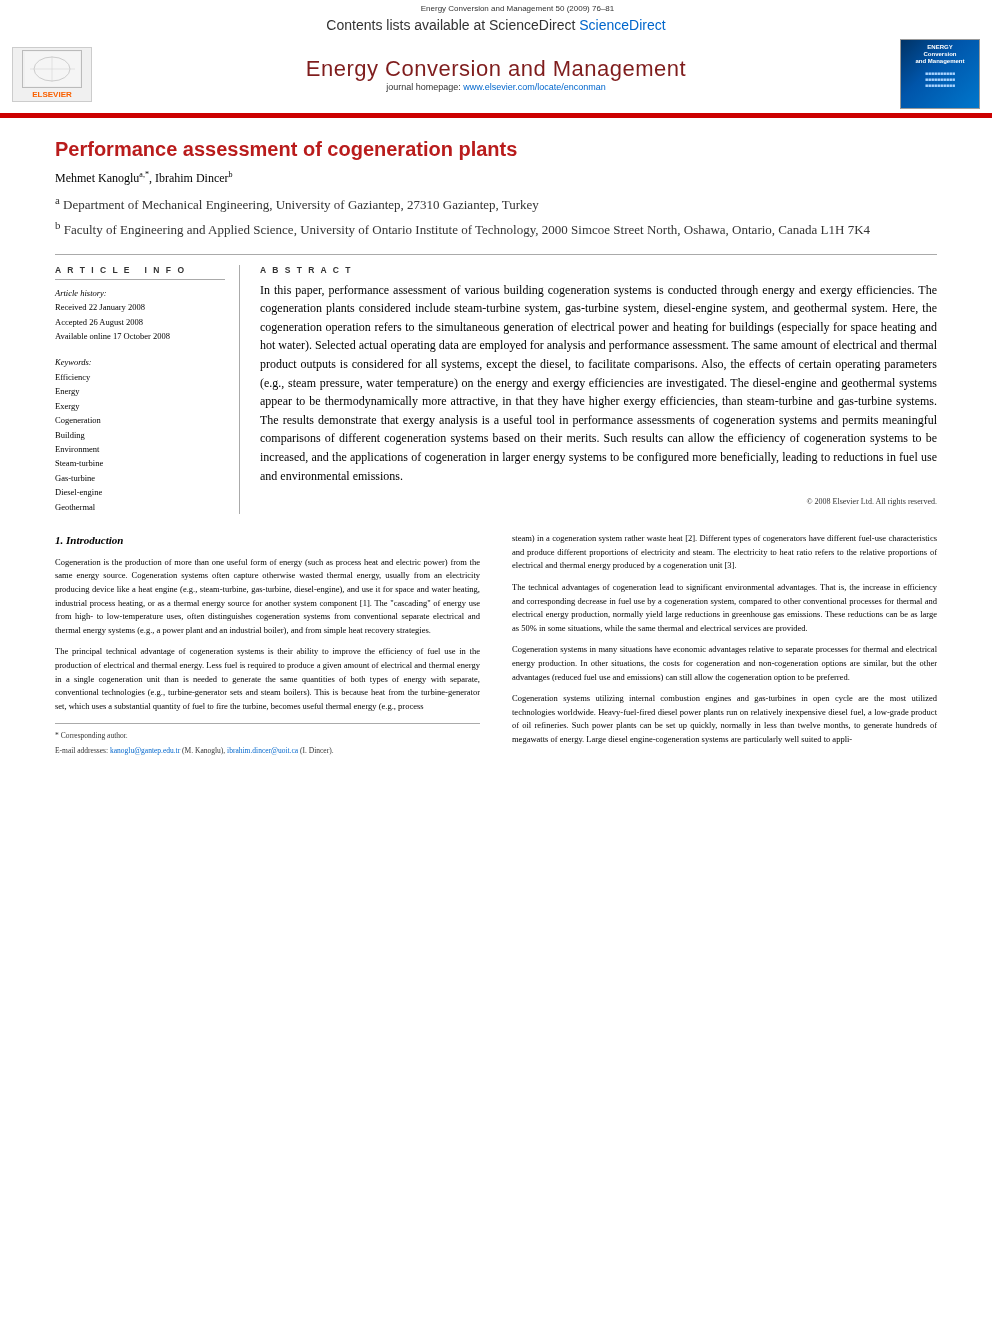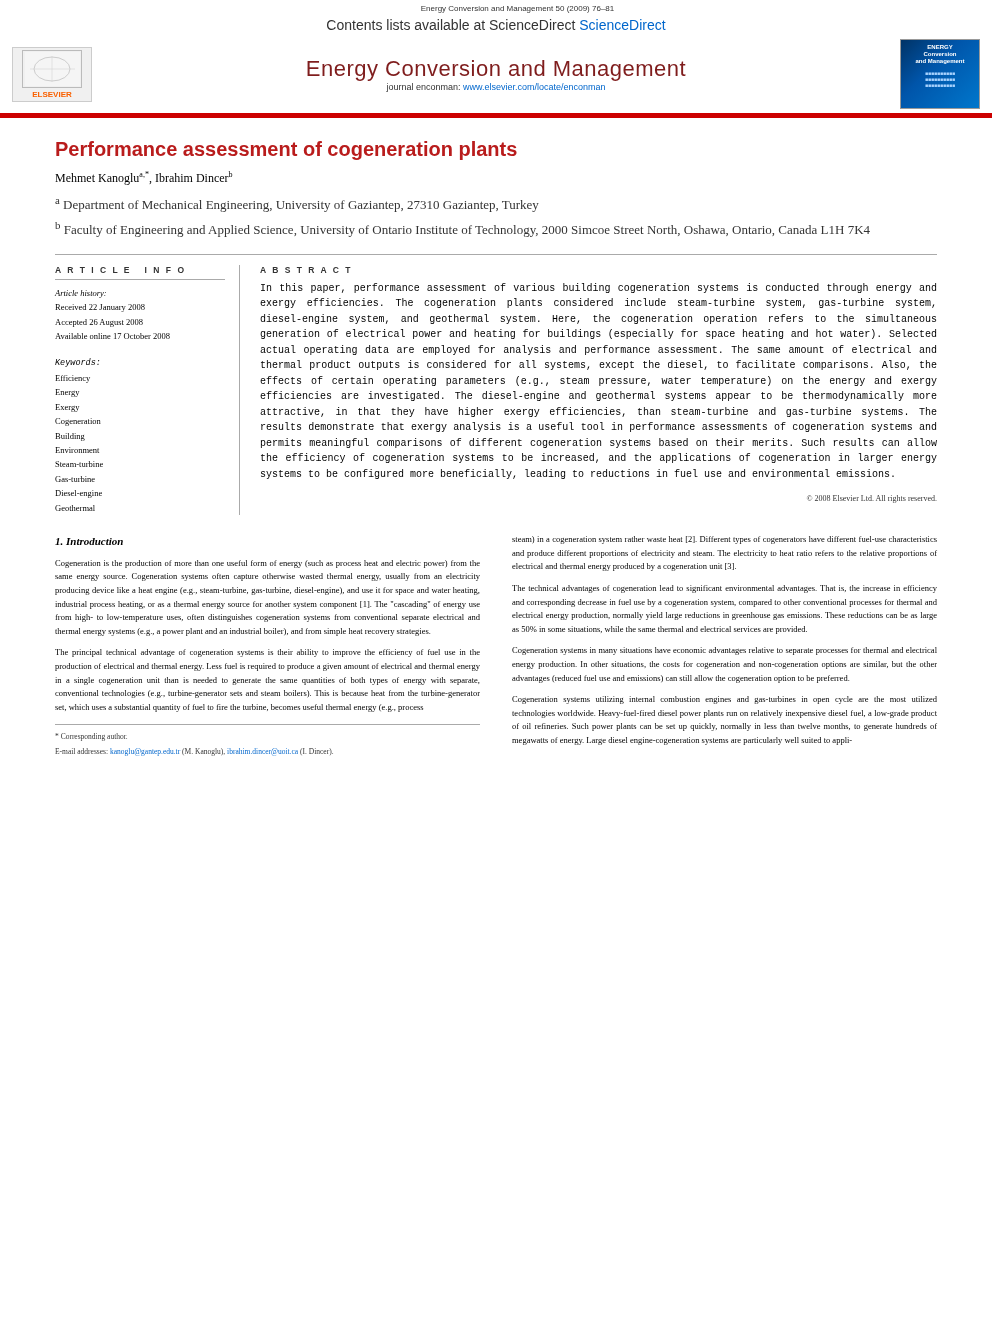--- a/index.html
+++ b/index.html
@@ -188,21 +188,20 @@
     .article-history p {
       margin: 0;
     }
 
     .keywords-section {
       font-size: 8.5px;
       line-height: 1.7;
     }
     .keywords-section .kw-label {
       font-style: italic;
-      font-family: Liberation Mono, monospace;
     }
     .keywords-section ul {
       list-style: none;
       padding: 0;
       margin: 0;
     }
     .keywords-section ul li {
       font-size: 8.5px;
     }
 
@@ -211,25 +210,24 @@
       font-size: 8.5px;
       font-family: Arial, sans-serif;
       font-weight: bold;
       letter-spacing: 2px;
       text-transform: uppercase;
       color: #333;
       margin-bottom: 6px;
     }
 
     .abstract-text {
-      font-size: 10px;
+      font-size: 12px;
       line-height: 1.55;
       text-align: justify;
       color: #000;
-      font-family: Liberation Mono, monospace;
     }
 
     .abstract-copyright {
       font-size: 8px;
       text-align: right;
       margin-top: 12px;
       color: #333;
     }
 
     
@@ -315,21 +313,21 @@
             <line x1="5" y1="17" x2="50" y2="17" stroke="#ccc" stroke-width="0.5"></line>
             <line x1="27" y1="4" x2="27" y2="30" stroke="#ccc" stroke-width="0.5"></line>
           </svg>
         </div>
         <span class="logo-text">ELSEVIER</span>
       </div>
     </div>
     <div class="journal-banner-center">
       <div class="journal-title">Energy Conversion and Management</div>
       <div class="journal-homepage">
-        <span>journal enconman:</span>
+        <span>journal homepage:</span>
         <a>www.elsevier.com/locate/enconman</a>
       </div>
     </div>
     <div class="journal-banner-right">
       <div class="journal-cover">
         <div class="cover-title">ENERGY<br>Conversion<br>and Management</div>
         <div style="font-size:5px;margin-top:2px;color:#aad4ff;">■■■■■■■■■■<br>■■■■■■■■■■<br>■■■■■■■■■■</div>
       </div>
     </div>
   </div>

